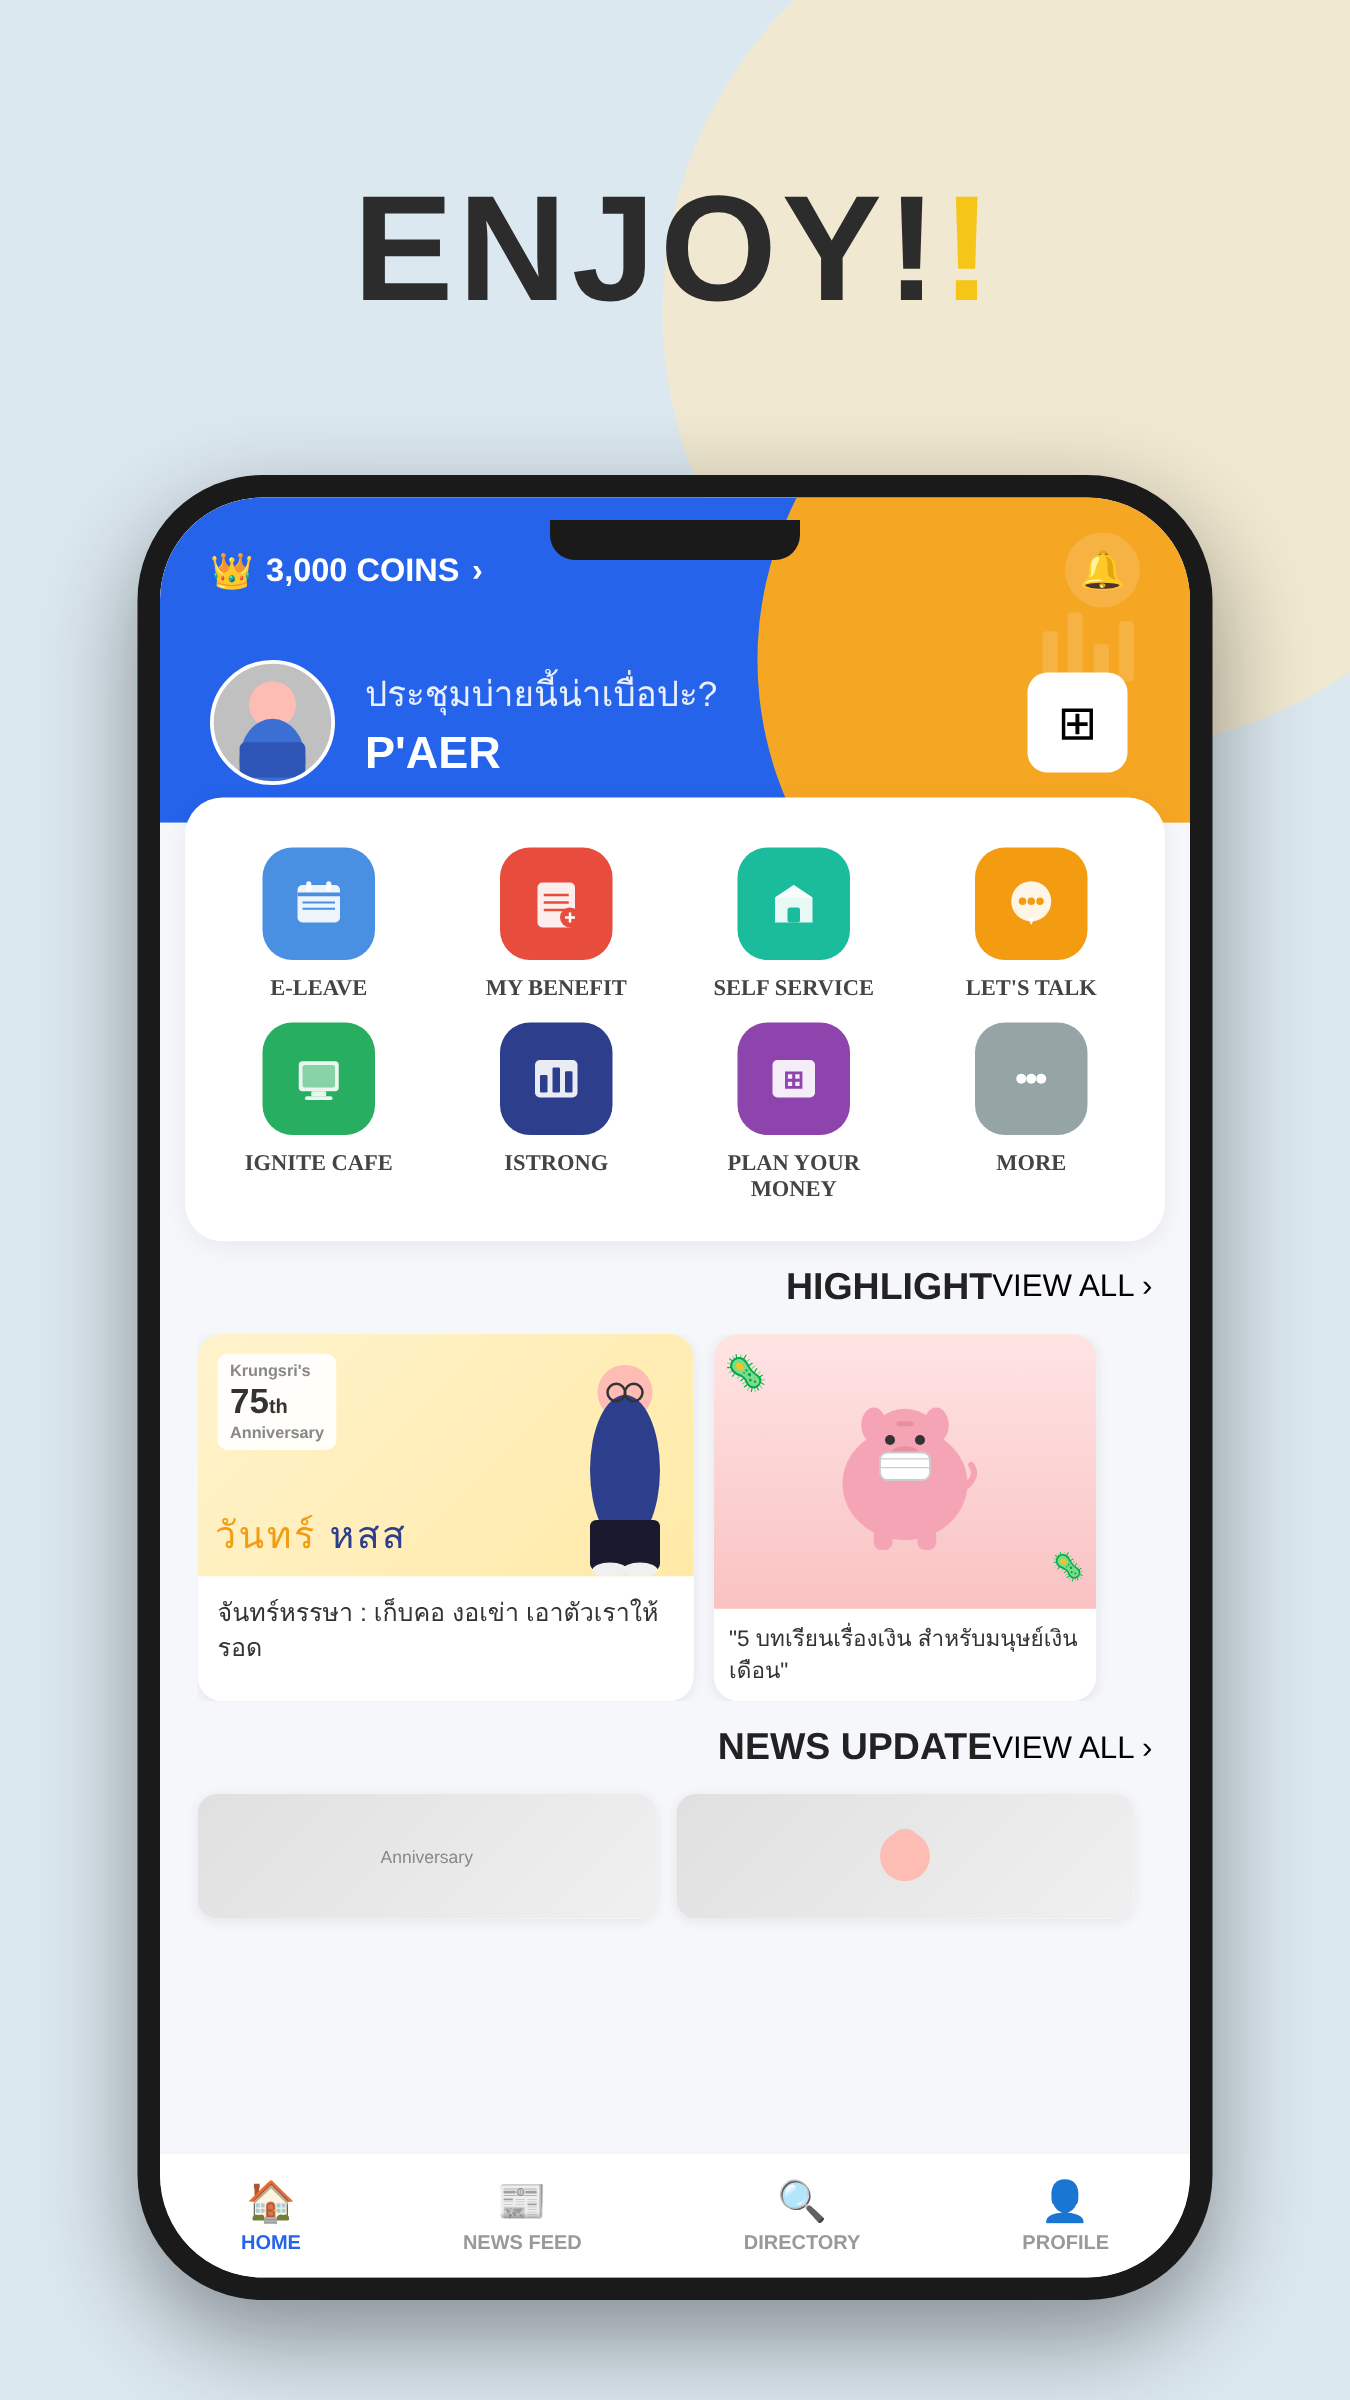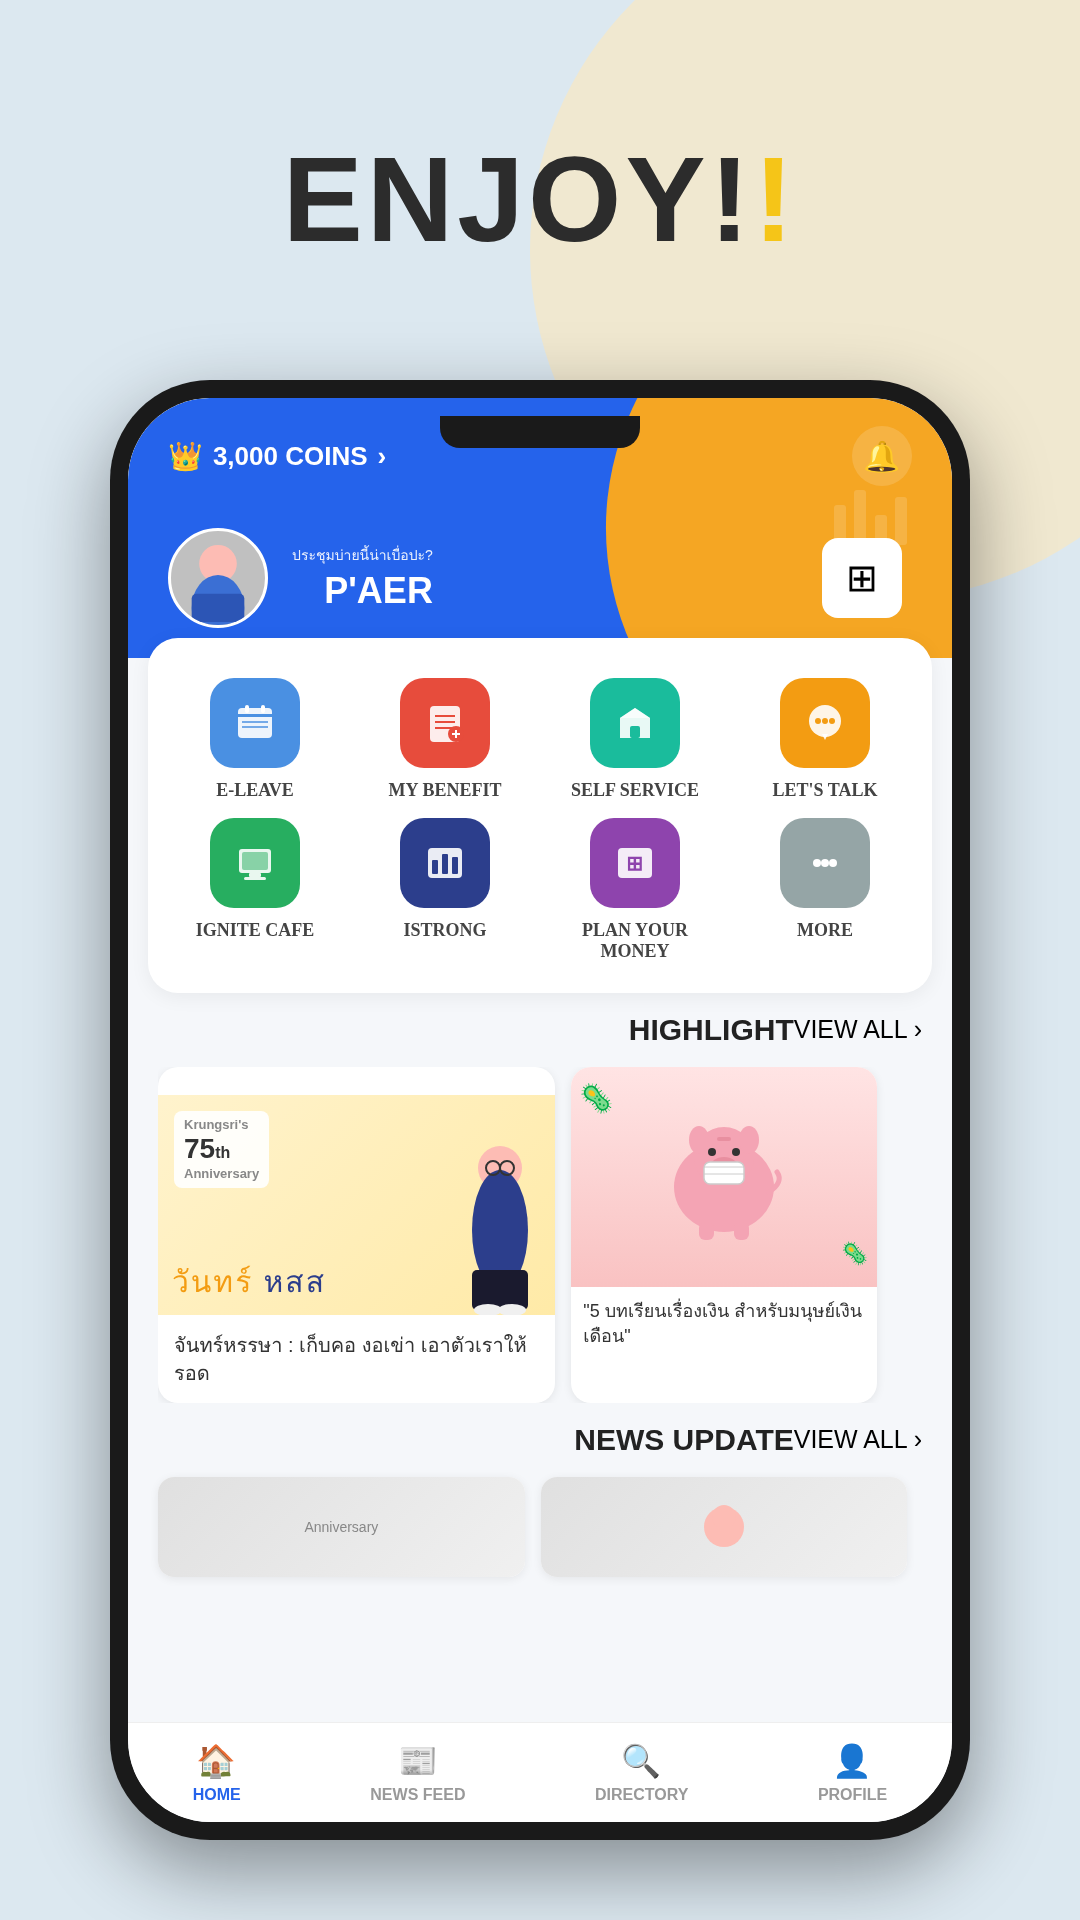--- a/index.html
+++ b/index.html
@@ -164,29 +164,28 @@
       display: flex;
       align-items: flex-end;
       justify-content: center;
     }
 
     .user-text-info {
       color: white;
     }
 
     .user-greeting {
-      font-size: 14px;
+      font-size: 28px;
       opacity: 0.9;
       margin-bottom: 4px;
     }
 
     .user-name {
       font-size: 36px;
       font-weight: 800;
-      text-align: right;
     }
 
     .qr-button {
       background: white;
       border-radius: 16px;
       width: 80px;
       height: 80px;
       display: flex;
       align-items: center;
       justify-content: center;
@@ -294,25 +293,24 @@
 
     .highlight-card-large {
       flex: 0 0 52%;
     }
 
     .highlight-card-small {
       flex: 0 0 40%;
     }
 
     .card-image-large {
-      height: 220px;
+      height: 194px;
       background: linear-gradient(135deg, #fff3cd, #ffeaa7);
       position: relative;
       overflow: hidden;
-      margin-top: 28px;
     }
 
     .anniversary-badge {
       position: absolute;
       top: 16px;
       left: 16px;
       background: rgba(255,255,255,0.9);
       border-radius: 8px;
       padding: 6px 10px;
       font-size: 18px;

